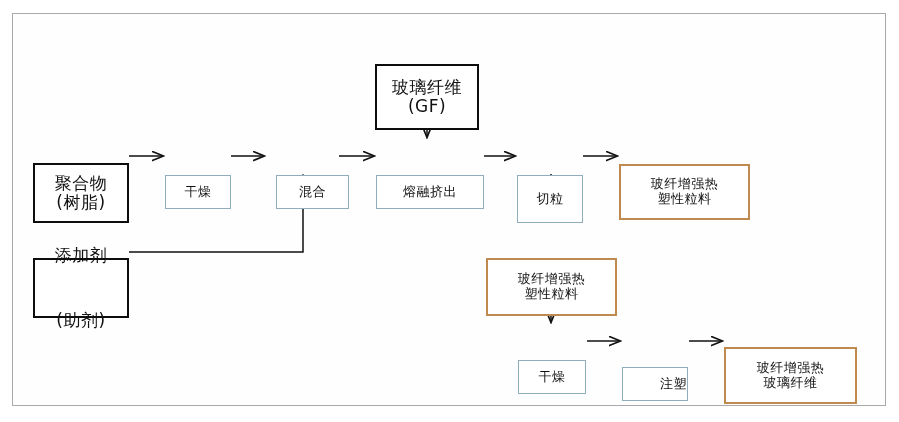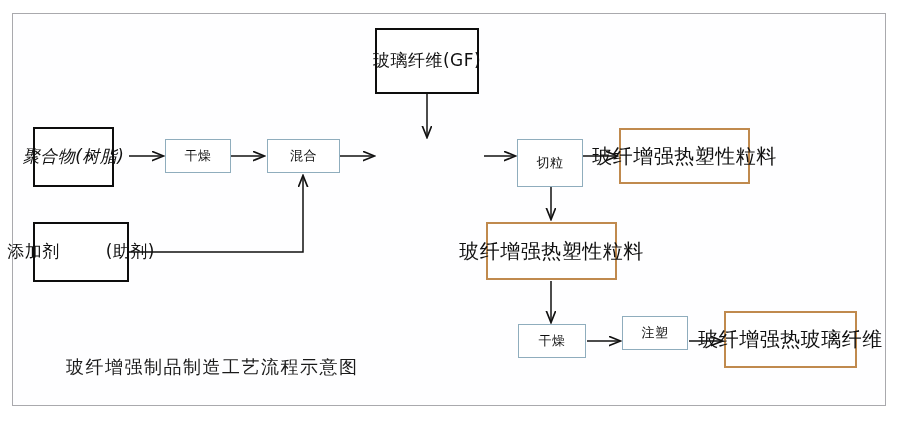--- a/index.html
+++ b/index.html
@@ -27,47 +27,48 @@
     width: 874px;
     height: 393px;
     border: 1px solid #a9a9ad;
     box-sizing: border-box;
     background: #fefeff;
   }
   .node {
     position: absolute;
     box-sizing: border-box;
     display: flex;
-    flex-direction: row;
+    flex-direction: column;
     align-items: center;
     justify-content: center;
     text-align: center;
     background: #ffffff;
     color: #101010;
     line-height: 1.12;
     letter-spacing: 0.5px;
     white-space: nowrap;
+    margin-top: 36px;
   }
   .node .ln {
     display: block;
   }
   
   .node.src {
     border: 2px solid #0d0d0d;
     font-size: 17px;
   }
   
   .node.proc {
     border: 1.6px solid #8fadbd;
     font-size: 13px;
   }
   
   .node.prod {
     border: 2px solid #c08a4e;
-    font-size: 20px;
+    font-size: 13px;
   }
   svg.links {
     position: absolute;
     left: 0;
     top: 0;
     width: 899px;
     height: 422px;
     overflow: visible;
     pointer-events: none;
   }
@@ -118,61 +119,63 @@
 
       <path d="M689,341 L722,341"></path>
     </g>
   </svg>
 
   <div class="node src" style="left:375px; top:28px; width:104px; height:66px;">
     <span class="ln">玻璃纤维</span>
     <span class="ln">(GF)</span>
   </div>
 
-  <div class="node src" style="left:33px; top:127px; width:81px; height:60px;font-style:italic;">
+  <div class="node src" style="left:33px; top:127px; width:96px; height:60px;">
     <span class="ln">聚合物</span>
     <span class="ln">(树脂)</span>
   </div>
 
   <div class="node src" style="left:33px; top:222px; width:96px; height:60px;gap:46px;">
     <span class="ln">添加剂</span>
     <span class="ln">(助剂)</span>
   </div>
 
   <div class="node proc" style="left:165px; top:139px; width:66px; height:34px;">
     <span class="ln">干燥</span>
   </div>
 
-  <div class="node proc" style="left:267px; top:139px; width:73px; height:34px;">
+  <div class="node proc" style="left:276px; top:139px; width:73px; height:34px;">
     <span class="ln">混合</span>
   </div>
 
+  <div class="node proc" style="left:376px; top:139px; width:108px; height:34px;">
+    <span class="ln">熔融挤出</span>
+  </div>
 
   <div class="node proc" style="left:517px; top:139px; width:66px; height:48px;">
     <span class="ln">切粒</span>
   </div>
 
   <div class="node prod" style="left:619px; top:128px; width:131px; height:56px;">
     <span class="ln">玻纤增强热</span>
     <span class="ln">塑性粒料</span>
   </div>
 
   <div class="node prod" style="left:486px; top:222px; width:131px; height:58px;">
     <span class="ln">玻纤增强热</span>
     <span class="ln">塑性粒料</span>
   </div>
 
   <div class="node proc" style="left:518px; top:324px; width:68px; height:34px;">
     <span class="ln">干燥</span>
   </div>
 
-  <div class="node proc" style="left:622px; top:316px; width:66px; height:34px;">
+  <div class="node proc" style="left:622px; top:331px; width:66px; height:34px;align-items:flex-end;">
     <span class="ln">注塑</span>
   </div>
 
   <div class="node prod" style="left:724px; top:311px; width:133px; height:57px;">
     <span class="ln">玻纤增强热</span>
     <span class="ln">玻璃纤维</span>
   </div>
 
-  <div class="caption">玻纤增强制品制造工艺流程示意图</div>
 
 </div>
 
 </body></html>

